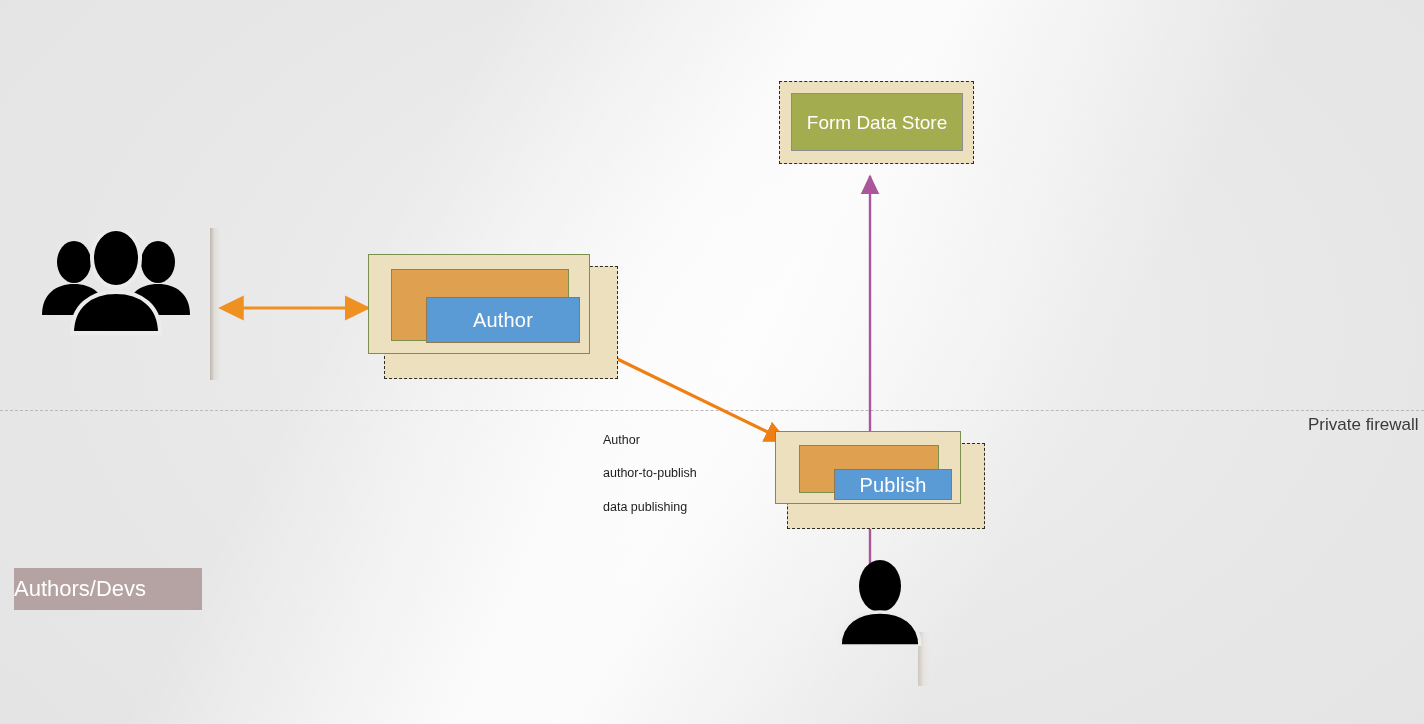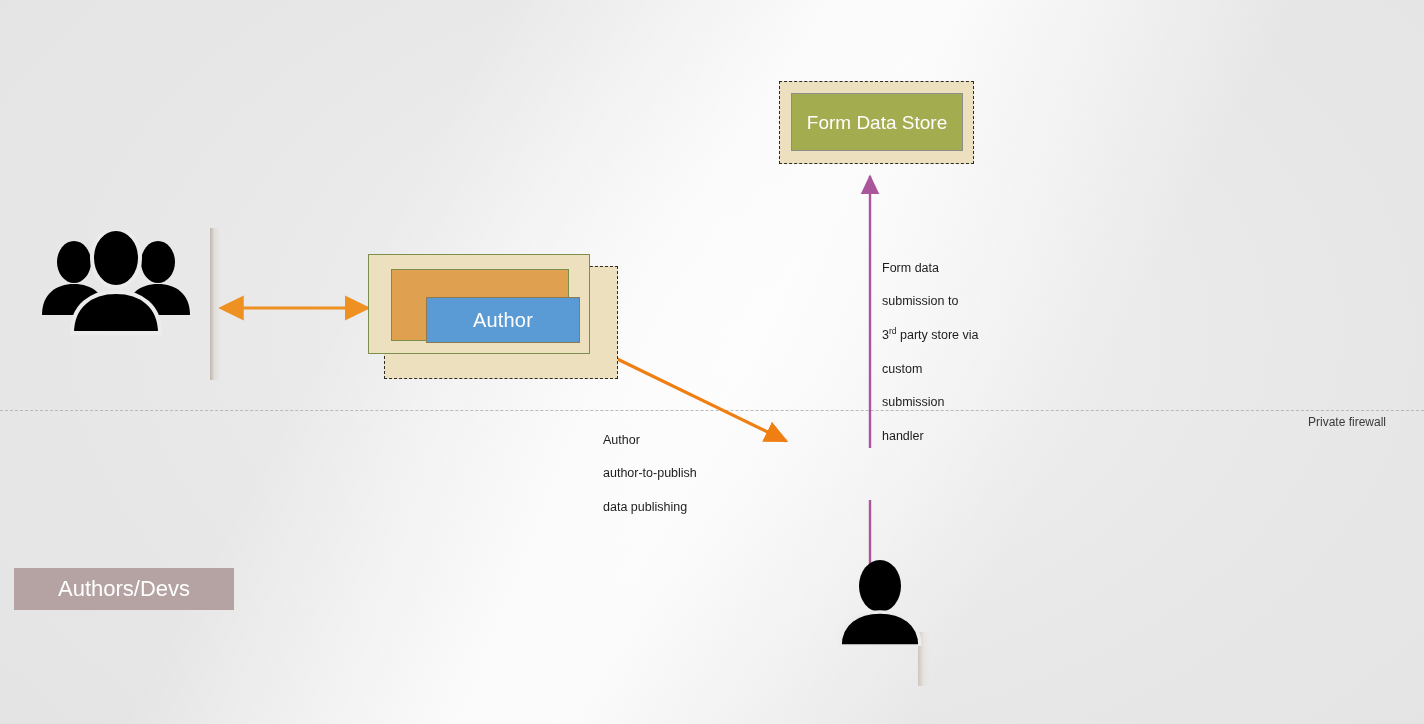--- a/index.html
+++ b/index.html
@@ -36,21 +36,21 @@
     left: 0;
     top: 410px;
     width: 1424px;
     height: 0;
     border-top: 1px dashed #b9b9b9;
   }
   #firewall-label {
     position: absolute;
     left: 1308px;
     top: 415px;
-    font-size: 12px;
+    font-size: 17px;
     color: #3a3a3a;
     white-space: nowrap;
   }
 
   
   .nested-box { position: absolute; }
   .nb-dashed {
     position: absolute;
     border: 1.5px dashed #2b2b2b;
     background: #ece0be;
@@ -122,23 +122,23 @@
     font-size: 19px;
     line-height: 1;
   }
 
   
   #authors-actor { position: absolute; left: 14px; top: 230px; width: 200px; height: 150px; }
   #authors-icon  { position: absolute; left: 22px; top: 0px; width: 160px; height: 105px; }
   #authors-label {
     position: absolute;
     left: 0px; top: 338px;
-    width: 220px; height: 42px;
+    width: 188px; height: 42px;
     background: #b5a3a3;
-    display: flex; align-items: center; justify-content: center;
+    display: flex; align-items: center; 
     color: #ffffff;
     font-size: 22px;
   }
   #authors-edge {
     position: absolute;
     left: 210px; top: 228px;
     width: 10px; height: 152px;
     background: linear-gradient(90deg, rgba(140,120,100,0.45) 0%, rgba(200,185,165,0.22) 45%, rgba(255,255,255,0) 100%);
   }
 
@@ -216,20 +216,30 @@
     </div>
   </div>
 
   <div id="fds-group" class="nested-box">
     <div id="fds-dashed"></div>
     <div id="fds-fill">
       <span class="nb-label">Form Data Store</span>
     </div>
   </div>
 
+  <div id="publish-group" class="nested-box">
+    <div id="publish-dashed" class="nb-dashed"></div>
+    <div id="publish-cream" class="nb-cream">
+      <div id="publish-orange" class="nb-orange">
+        <div id="publish-blue" class="nb-blue">
+          <span class="nb-label">Publish</span>
+        </div>
+      </div>
+    </div>
+  </div>
 
   <div id="authors-edge"></div>
   <div id="authors-actor">
     <svg id="authors-icon" viewBox="0 0 160 105" xmlns="http://www.w3.org/2000/svg">
 
       <ellipse cx="38" cy="32" rx="17" ry="21" fill="#000000"></ellipse>
       <path d="M6 85 C6 64 20 54 38 54 C56 54 70 64 70 85 z" fill="#000000"></path>
 
       <ellipse cx="122" cy="32" rx="17" ry="21" fill="#000000"></ellipse>
       <path d="M90 85 C90 64 104 54 122 54 C140 54 154 64 154 85 z" fill="#000000"></path>
@@ -244,28 +254,20 @@
 
   <div id="users-edge"></div>
   <div id="users-actor">
     <svg id="users-icon" viewBox="0 0 84 86" xmlns="http://www.w3.org/2000/svg">
       <ellipse cx="42" cy="26" rx="21" ry="26" fill="#000000"></ellipse>
       <path d="M2 86 C2 63 20 52 42 52 C64 52 82 63 82 86 z" fill="#000000" stroke="#ececec" stroke-width="3.5"></path>
     </svg>
 
   </div>
 
-  <div id="anno-form-data" class="annotation">
-    <div>Form data</div>
-    <div>submission to</div>
-    <div><span>3</span><sup>rd</sup><span> party store via</span></div>
-    <div>custom</div>
-    <div>submission</div>
-    <div>handler</div>
-  </div>
 
   <div id="anno-direct" class="annotation">
     <div>Author</div>
     <div>author-to-publish</div>
     <div>data publishing</div>
   </div>
 
 </div>
 
 </body></html>

